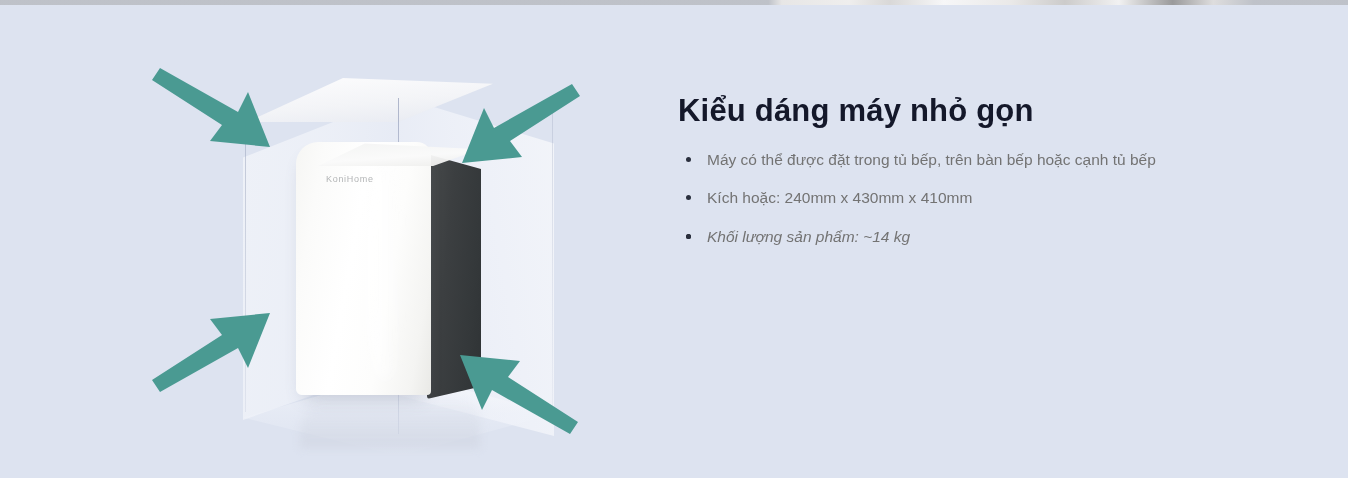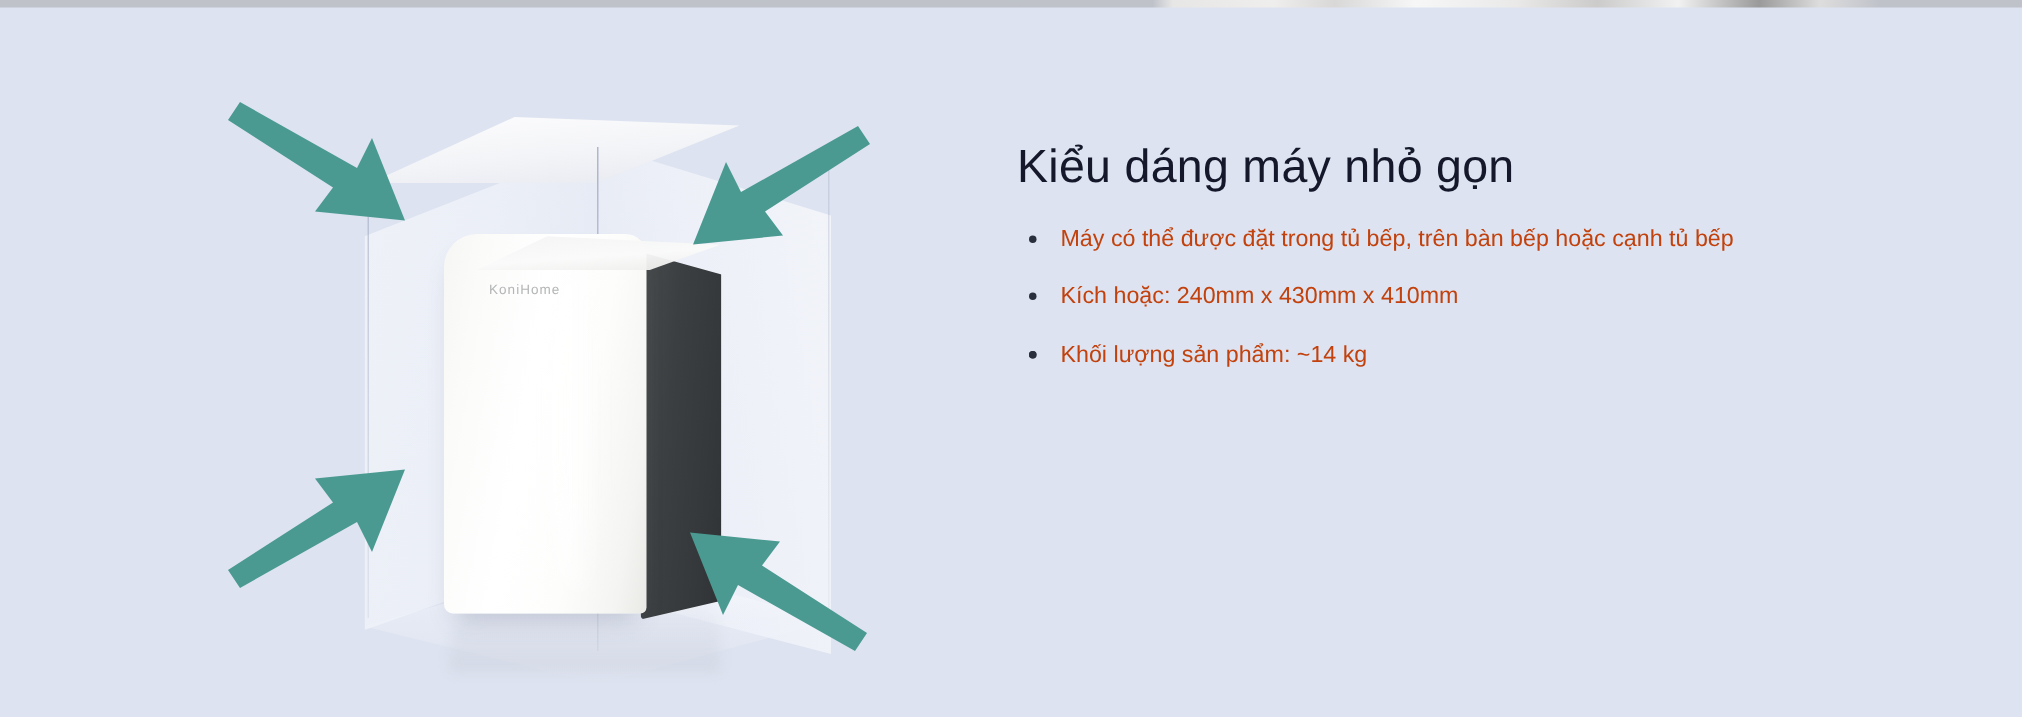--- a/index.html
+++ b/index.html
@@ -82,21 +82,21 @@
   .seam {
     position: absolute;
     width: 1px;
     background: linear-gradient(180deg, rgba(150,160,185,.55), rgba(160,170,195,.18));
   }
   .seam-left  { left: 245px; top: 112px; height: 300px; }
   .seam-mid   { left: 398px; top: 98px;  height: 336px; background:linear-gradient(180deg,rgba(140,150,180,.65),rgba(150,162,192,.22)); }
   .seam-right { left: 552px; top: 108px; height: 308px; opacity:.55; }
 
   
-  .unit { position: absolute; left: 296px; top: 156px; width: 186px; height: 260px; }
+  .unit { position: absolute; left: 296px; top: 142px; width: 186px; height: 260px; }
 
   .unit-front {
     position: absolute;
     left: 0; top: 0;
     width: 135px; height: 253px;
     border-radius: 22px 14px 4px 6px;
     background:
       linear-gradient(100deg,
         #f6f6f4 0%, #fbfbfa 16%, #ffffff 42%,
         #fdfdfc 66%, #f4f4f2 88%, #e9e9e6 100%);
@@ -157,37 +157,37 @@
 
   
   .copy {
     position: absolute;
     left: 678px; top: 94px;
     width: 640px;
   }
   .headline {
     margin: 0 0 22px 0;
     font-size: 31px;
-    font-weight: 400;
+    font-weight: 700;
     line-height: 1.1;
     letter-spacing: .2px;
     color: #14182a;
     white-space: nowrap;
   }
   .bullets { list-style: none; margin: 0; padding: 0; }
   .bullet {
     position: relative;
     padding-left: 29px;
     margin-bottom: 19px;
     font-size: 15.5px;
     line-height: 1.25;
-    color: #c2410c;
+    color: #737373;
     white-space: nowrap;
   }
-  .bullet:last-child { margin-bottom: 0; }
+  .bullet:last-child { margin-bottom: 0; font-style: italic; }
   .bullet .dot {
     position: absolute;
     left: 8px; top: 7px;
     width: 5px; height: 5px;
     border-radius: 50%;
     background: #2a2f3d;
   }
 </style>
 </head>
 <body>

